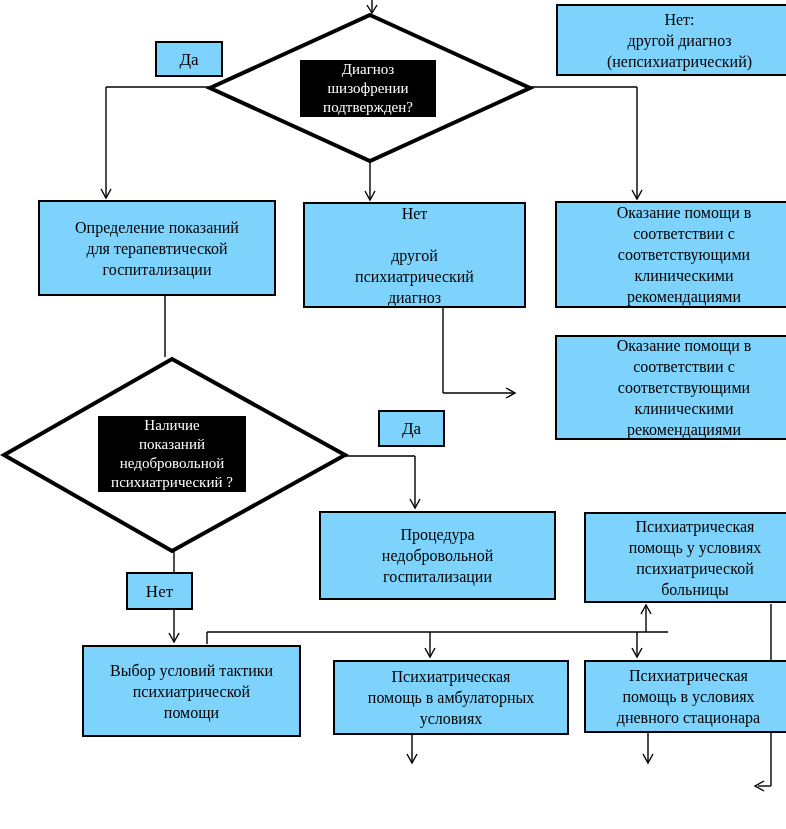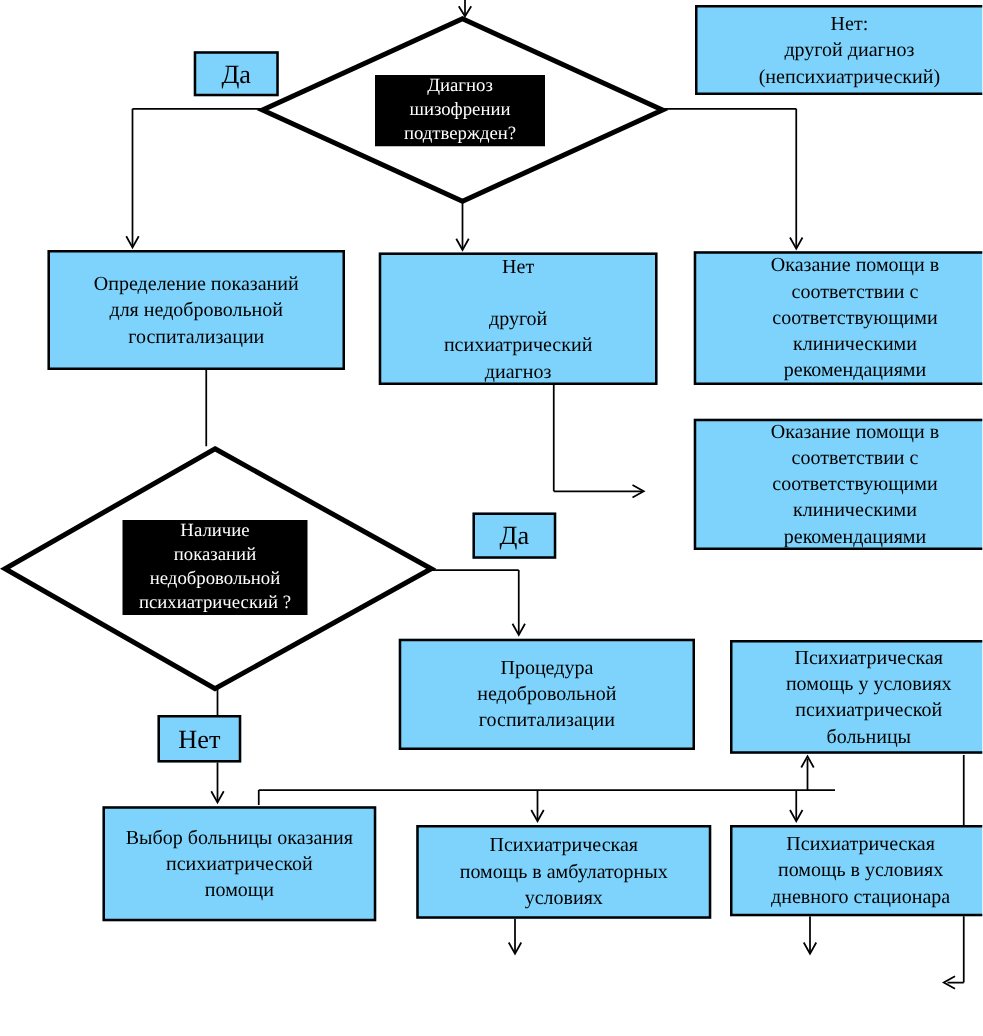--- a/index.html
+++ b/index.html
@@ -6,21 +6,21 @@
   #canvas{
     position:relative;width:786px;height:829px;background:#ffffff;
     font-family:"Liberation Serif", serif;color:#000;overflow:hidden;
   }
   #wires{position:absolute;left:0;top:0;width:786px;height:829px;pointer-events:none;}
   .node{
     position:absolute;box-sizing:border-box;border:2px solid #000;background:#7dd3fc;
     display:flex;align-items:center;justify-content:center;text-align:center;
     white-space:pre-line;font-size:16px;line-height:21px;padding:16px;margin-left:36px;
   }
-  .small{font-size:21px;}
+  .small{font-size:17px;}
   .dlabel{
     position:absolute;box-sizing:border-box;background:#000;color:#fff;
     display:flex;align-items:center;justify-content:center;text-align:center;
     white-space:pre-line;font-size:15px;line-height:19px;z-index:3;
   }
   
   #n-yes1{left:119px;top:41px;width:68px;height:35px;}
   #n-no-top{left:520px;top:4px;width:247px;height:72px;}
   #n-opredelenie{left:2px;top:200px;width:238px;height:96px;}
   #n-net-drugoj{left:267px;top:202px;width:223px;height:106px;}
@@ -109,21 +109,21 @@
 психиатрический ?</div>
 
   <div id="n-yes1" class="node small">Да</div>
   <div id="n-yes2" class="node small">Да</div>
   <div id="n-net2" class="node small">Нет</div>
 
   <div id="n-no-top" class="node">Нет:
 другой диагноз
 (непсихиатрический)</div>
   <div id="n-opredelenie" class="node">Определение показаний
-для недобровольной
+для терапевтической
 госпитализации</div>
   <div id="n-net-drugoj" class="node">Нет
 
 другой
 психиатрический
 диагноз</div>
   <div id="n-okazanie1" class="node">Оказание помощи в
 соответствии с
 соответствующими
 клиническими
@@ -133,21 +133,21 @@
 соответствующими
 клиническими
 рекомендациями</div>
   <div id="n-procedura" class="node">Процедура
 недобровольной
 госпитализации</div>
   <div id="n-hospital" class="node">Психиатрическая
 помощь у условиях
 психиатрической
 больницы</div>
-  <div id="n-vybor" class="node">Выбор больницы оказания
+  <div id="n-vybor" class="node">Выбор условий тактики
 психиатрической
 помощи</div>
   <div id="n-ambul" class="node">Психиатрическая
 помощь в амбулаторных
 условиях</div>
   <div id="n-day" class="node">Психиатрическая
 помощь в условиях
 дневного стационара</div>
 
 </div>

